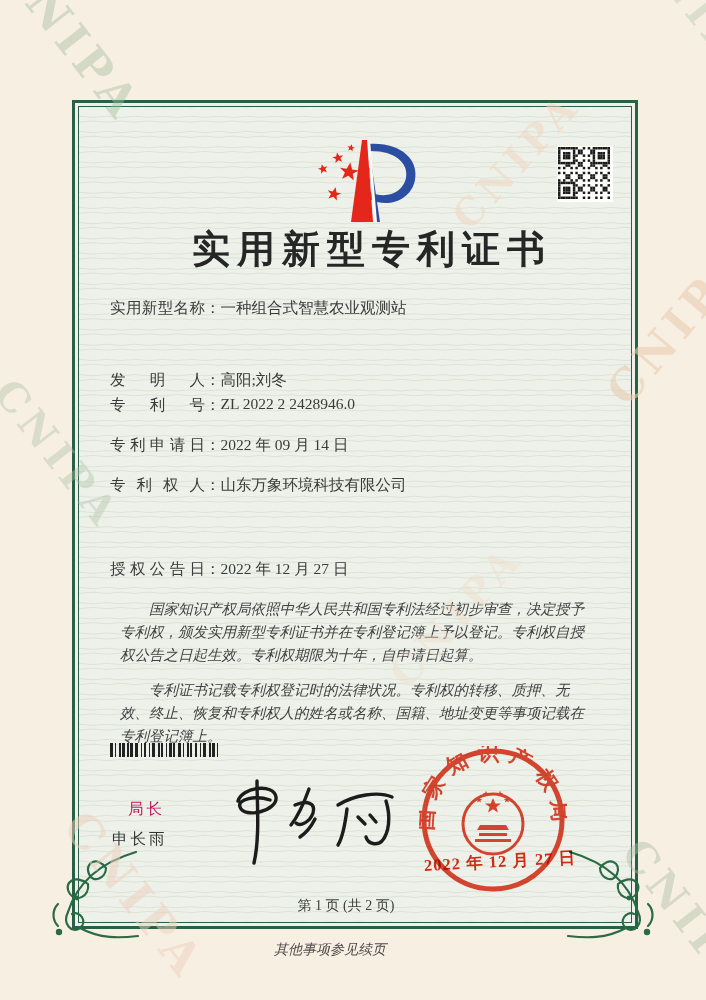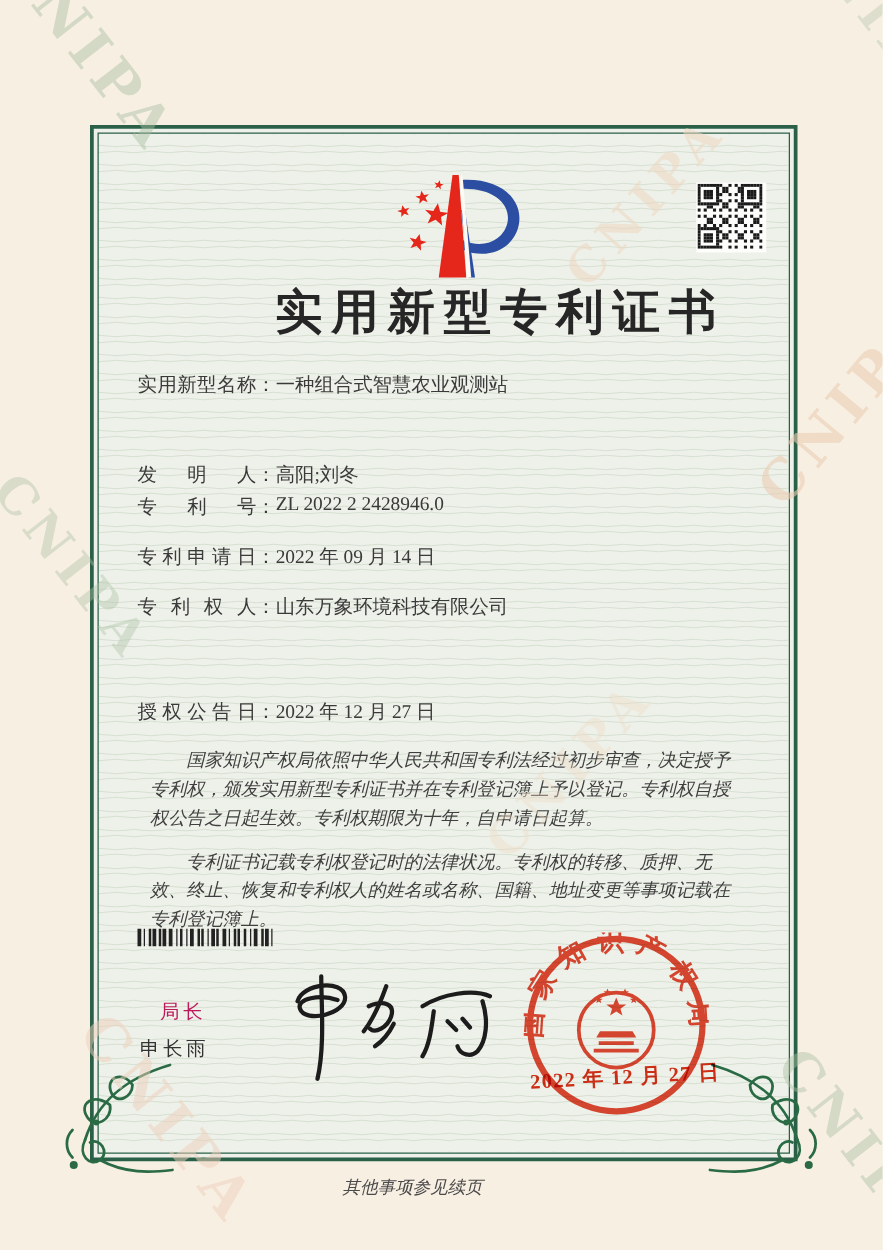--- a/index.html
+++ b/index.html
@@ -29,21 +29,21 @@
 
   
   .abs{position:absolute;z-index:3;}
   .cert-no{
     left:96px;top:141px;font-size:16px;color:#3b3b3b;letter-spacing:2px;
   }
   .logo-box{left:293px;top:134px;width:134px;height:96px;}
   .qr-box{left:557px;top:146px;width:54px;height:54px;background:#fdfdfb;padding:1px;}
   .title{
     left:72px;top:224px;width:600px;text-align:center;
-    font-size:38px;font-weight:bold;color:#262626;letter-spacing:7px;padding-left:28px;
+    font-size:38px;font-weight:bold;color:#262626;letter-spacing:7px;
   }
   .frow{left:110px;font-size:15.5px;color:#3a3a3a;white-space:nowrap;}
   .flabel{display:inline-block;width:95px;text-align:justify;text-align-last:justify;vertical-align:top;}
   .fcolon{vertical-align:top;}
   .fvalue{display:inline-block;vertical-align:top;}
   .fvalue.wrap{width:436px;white-space:normal;line-height:22px;}
   .grant2{left:342px;}
   .bodytext{
     left:108px;top:586px;width:498px;z-index:3;position:absolute;
     font-size:14.5px;line-height:23px;color:#3f3f3f;font-style:italic;
@@ -558,15 +558,16 @@
         <path transform="translate(81,48) scale(0.32)" stroke="none" d="M0,-10 L2.9,-3.1 10,-3.1 4.2,1.2 6.2,8.1 0,4 -6.2,8.1 -4.2,1.2 -10,-3.1 -2.9,-3.1 Z"></path>
         <path transform="translate(88,54) scale(0.32)" stroke="none" d="M0,-10 L2.9,-3.1 10,-3.1 4.2,1.2 6.2,8.1 0,4 -6.2,8.1 -4.2,1.2 -10,-3.1 -2.9,-3.1 Z"></path>
         <path d="M58,84 L90,84 L87,79 L61,79 Z" stroke="none"></path>
         <rect x="60" y="87" width="28" height="3" stroke="none"></rect>
         <rect x="56" y="93" width="36" height="3" stroke="none"></rect>
       </g>
     </g>
   </svg>
   <div class="abs seal-date">2022 年 12 月 27 日</div>
 
+  <div class="abs page-info">第 1 页 (共 2 页)</div>
   <div class="abs continuation">其他事项参见续页</div>
 
 </div>
 
 </body></html>

